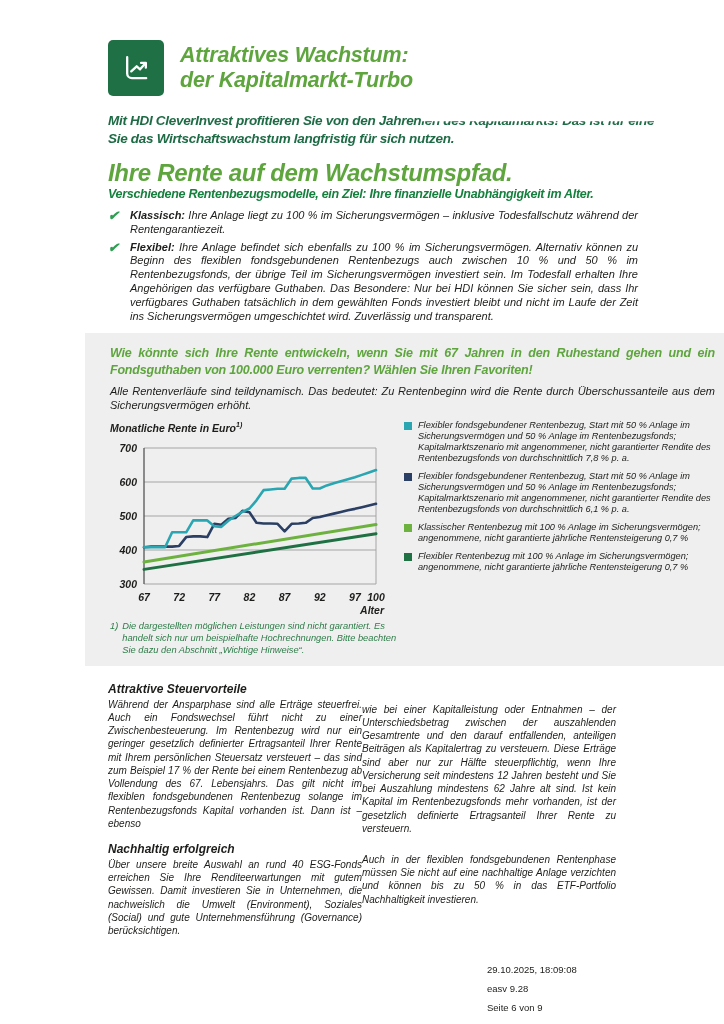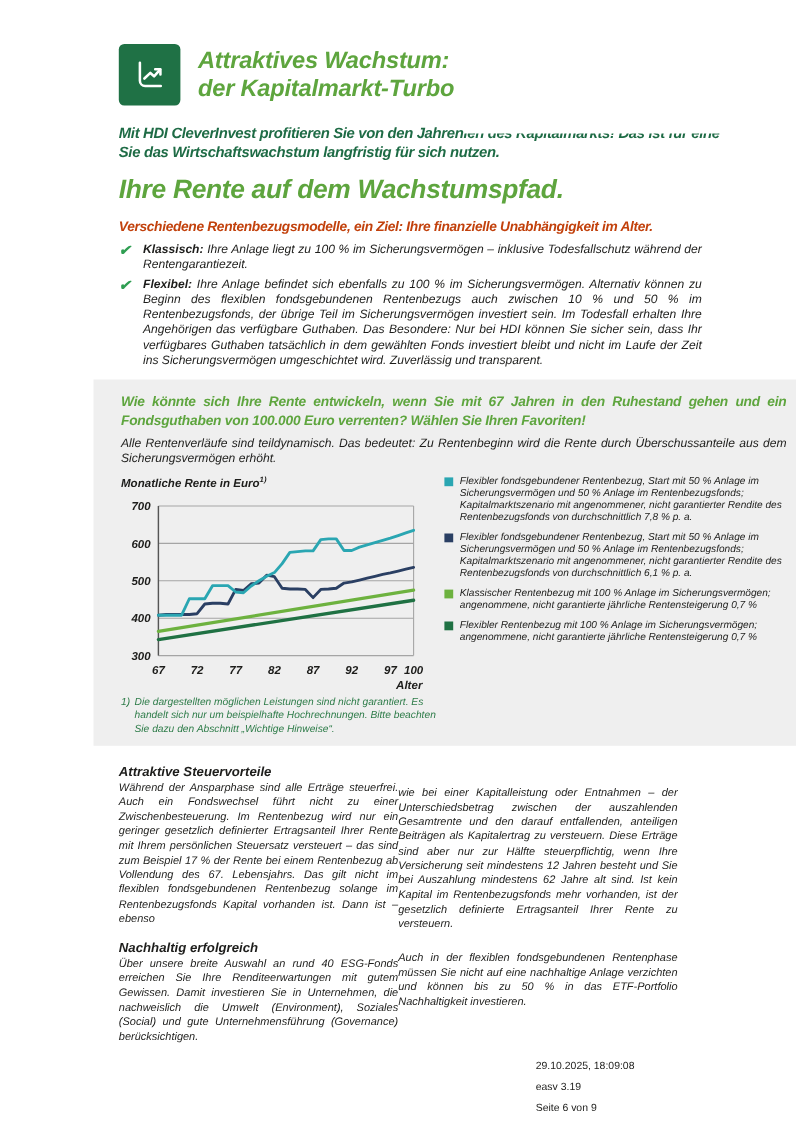--- a/index.html
+++ b/index.html
@@ -10,21 +10,21 @@
   .hdr{display:flex;gap:16px;align-items:flex-start;}
   .icon-box{width:56px;height:56px;border-radius:5px;background:#1f7145;flex:0 0 auto;
             display:flex;align-items:center;justify-content:center;}
   .title{font-size:21.5px;line-height:25px;font-weight:bold;color:#5ea53e;letter-spacing:-0.2px;padding-top:3px;}
   
   .intro{margin-top:16px;font-size:13.5px;line-height:18px;font-weight:bold;color:#1e6b45;letter-spacing:-0.3px;}
   .intro div{white-space:nowrap;}
   .clipped{display:inline-block;clip-path:inset(52% 0 0 0);vertical-align:baseline;}
   
   .h2{margin-top:14px;font-size:24px;line-height:22px;font-weight:bold;color:#5ea53e;letter-spacing:-0.3px;}
-  .h3{margin-top:15px;font-size:12.5px;line-height:15px;font-weight:bold;color:#c2410c;letter-spacing:-0.3px;}
+  .h3{margin-top:3px;font-size:12.5px;line-height:15px;font-weight:bold;color:#15803d;letter-spacing:-0.3px;}
   
   .bullets{margin-top:7px;}
   .bullet{display:flex;gap:8px;margin-top:4px;}
   .check{color:#2f9e52;font-size:13px;font-weight:bold;flex:0 0 14px;line-height:14px;}
   .btext{font-size:11px;line-height:13.8px;text-align:justify;}
   .btext b{font-weight:bold;}
   
   .graybox{margin-top:10px;margin-left:-23px;width:654px;box-sizing:border-box;
            background:#efefef;padding:12px 24px 10px 25px;}
   .question{font-size:12.5px;line-height:16.5px;font-weight:bold;color:#5ea53e;letter-spacing:-0.2px;text-align:justify;}
@@ -162,15 +162,15 @@
     <div class="col">
       <p class="body-p r-p1">wie bei einer Kapitalleistung oder Entnahmen – der Unterschiedsbetrag zwischen der auszahlenden Gesamtrente und den darauf entfallenden, anteiligen Beiträgen als Kapitalertrag zu versteuern. Diese Erträge sind aber nur zur Hälfte steuerpflichtig, wenn Ihre Versicherung seit mindestens 12 Jahren besteht und Sie bei Auszahlung mindestens 62 Jahre alt sind. Ist kein Kapital im Rentenbezugsfonds mehr vorhanden, ist der gesetzlich definierte Ertragsanteil Ihrer Rente zu versteuern.</p>
       <p class="body-p r-p2">Auch in der flexiblen fondsgebundenen Rentenphase müssen Sie nicht auf eine nachhaltige Anlage verzichten und können bis zu 50 % in das ETF-Portfolio Nachhaltigkeit investieren.</p>
     </div>
   </div>
 
 </div>
 
 <div class="footer">
   <div>29.10.2025, 18:09:08</div>
-  <div>easv 3.19</div>
+  <div>easv 9.28</div>
   <div>Seite 6 von 9</div>
 </div>
 
 </body></html>

